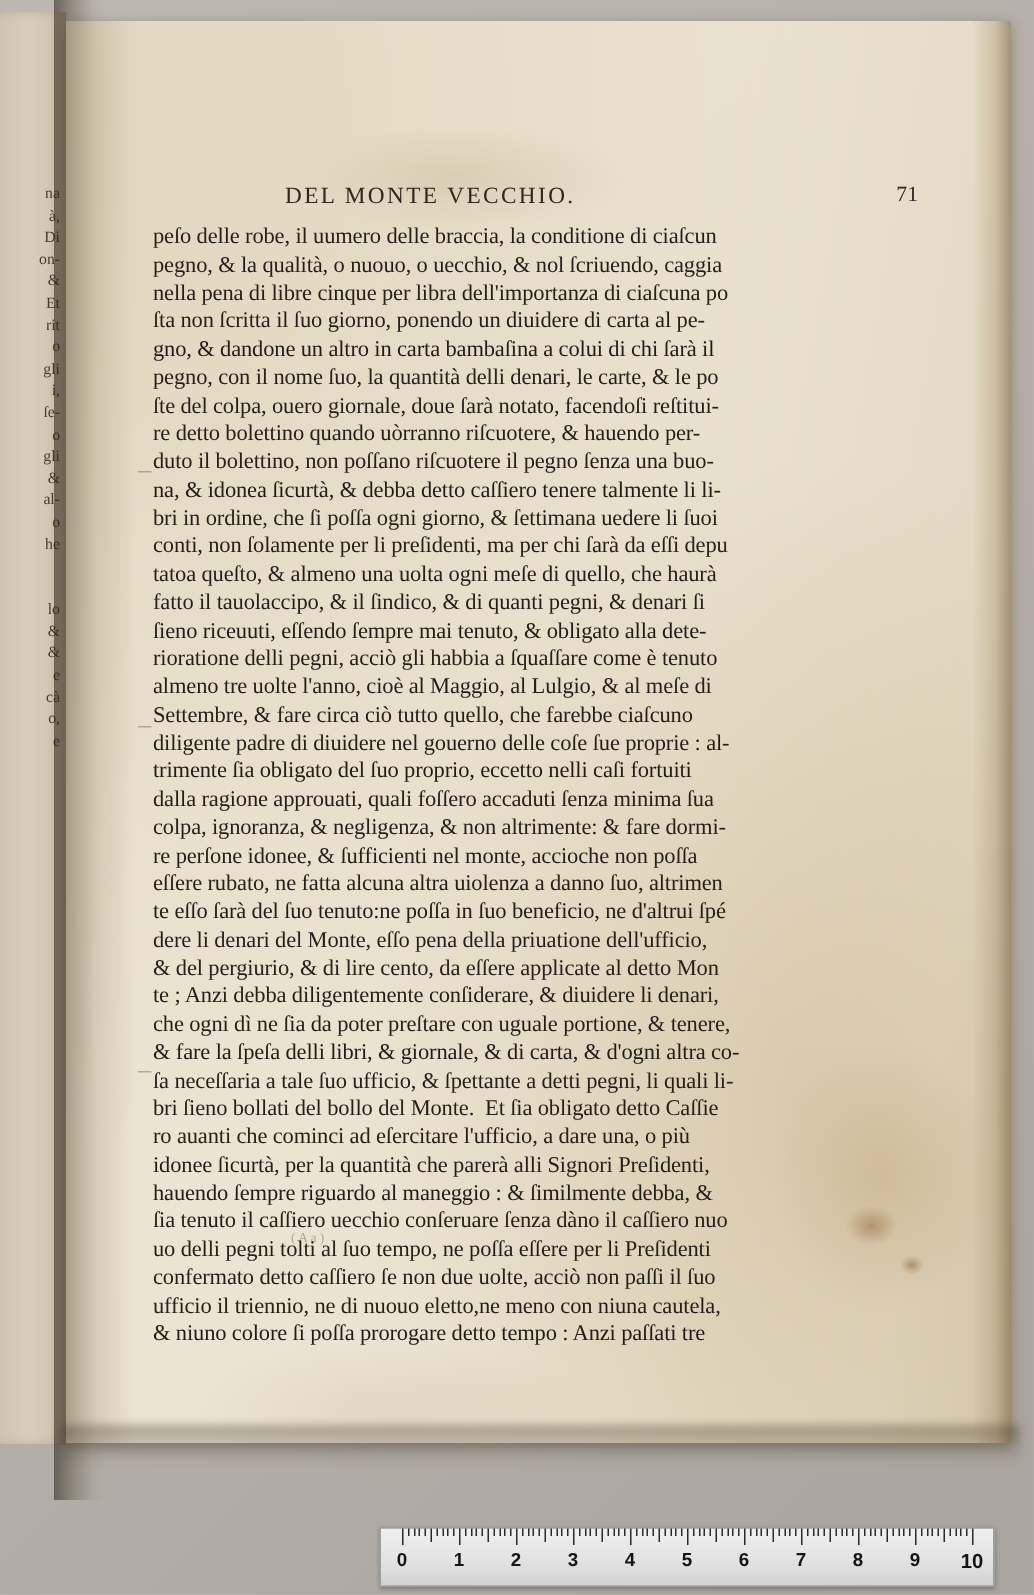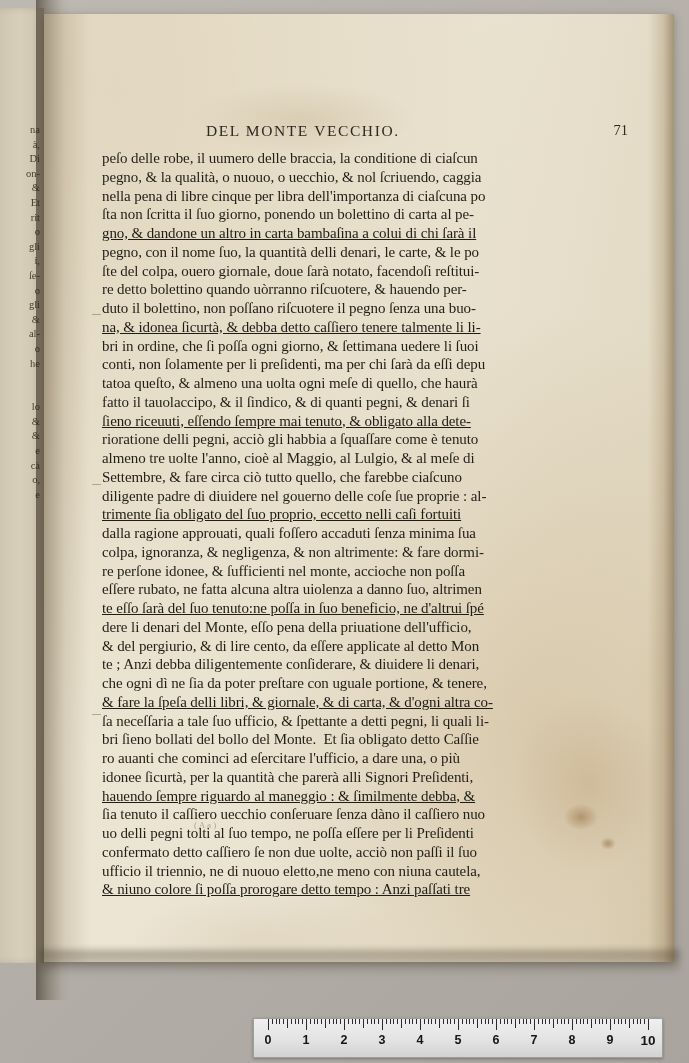--- a/index.html
+++ b/index.html
@@ -102,21 +102,21 @@
   #stain3 { left: 556px; top: 823px; width: 16px; height: 13px;
     background: radial-gradient(ellipse at 50% 50%, rgba(140,102,58,0.55), rgba(140,102,58,0) 70%); }
   #stain4 { left: 150px; top: 70px; width: 220px; height: 70px;
     background: radial-gradient(ellipse at 50% 50%, rgba(176,150,112,0.22), rgba(176,150,112,0) 72%); }
   #stain5 { left: 90px; top: 880px; width: 260px; height: 90px;
     background: radial-gradient(ellipse at 50% 50%, rgba(176,150,112,0.16), rgba(176,150,112,0) 72%); }
 
   
   #page-header {
     position: absolute;
-    left: 74px;
+    left: 58px;
     top: 108px;
     width: 510px;
     height: 20px;
   }
   #running-head {
     position: absolute;
     left: 88px;
     top: 0;
     font-size: 15.5px;
     letter-spacing: 1.6px;
@@ -145,21 +145,21 @@
     text-align: left;
     -webkit-font-smoothing: none;
   }
   #text-block .ln {
     display: block;
     white-space: pre;
     letter-spacing: -0.1px;
   }
   
   #text-block .ln:nth-child(3n) { color: #262019; }
-  #text-block .ln:nth-child(5n) { color: #1f1b15; text-decoration: underline; }
+  #text-block .ln:nth-child(5n) { color: #1f1b15; }
 
   
   #catchword {
     position: absolute;
     left: 150px;
     top: 806px;
     font-size: 9px;
     color: rgba(60,50,38,0.35);
     font-family: "Liberation Serif", serif;
   }
@@ -265,21 +265,21 @@
 
     <div id="page-header">
       <div id="running-head">DEL MONTE VECCHIO.</div>
       <div id="folio">71</div>
     </div>
 
     <div id="text-block">
         <span class="ln">peſo delle robe, il uumero delle braccia, la conditione di ciaſcun</span>
         <span class="ln">pegno, &amp; la qualità, o nuouo, o uecchio, &amp; nol ſcriuendo, caggia</span>
         <span class="ln">nella pena di libre cinque per libra dell'importanza di ciaſcuna po</span>
-        <span class="ln">ſta non ſcritta il ſuo giorno, ponendo un bolettino di carta al pe-</span>
+        <span class="ln">ſta non ſcritta il ſuo giorno, ponendo un diuidere di carta al pe-</span>
         <span class="ln">gno, &amp; dandone un altro in carta bambaſina a colui di chi ſarà il</span>
         <span class="ln">pegno, con il nome ſuo, la quantità delli denari, le carte, &amp; le po</span>
         <span class="ln">ſte del colpa, ouero giornale, doue ſarà notato, facendoſi reſtitui-</span>
         <span class="ln">re detto bolettino quando uòrranno riſcuotere, &amp; hauendo per-</span>
         <span class="ln">duto il bolettino, non poſſano riſcuotere il pegno ſenza una buo-</span>
         <span class="ln">na, &amp; idonea ſicurtà, &amp; debba detto caſſiero tenere talmente li li-</span>
         <span class="ln">bri in ordine, che ſi poſſa ogni giorno, &amp; ſettimana uedere li ſuoi</span>
         <span class="ln">conti, non ſolamente per li preſidenti, ma per chi ſarà da eſſi depu</span>
         <span class="ln">tatoa queſto, &amp; almeno una uolta ogni meſe di quello, che haurà</span>
         <span class="ln">fatto il tauolaccipo, &amp; il ſindico, &amp; di quanti pegni, &amp; denari ſi</span>

